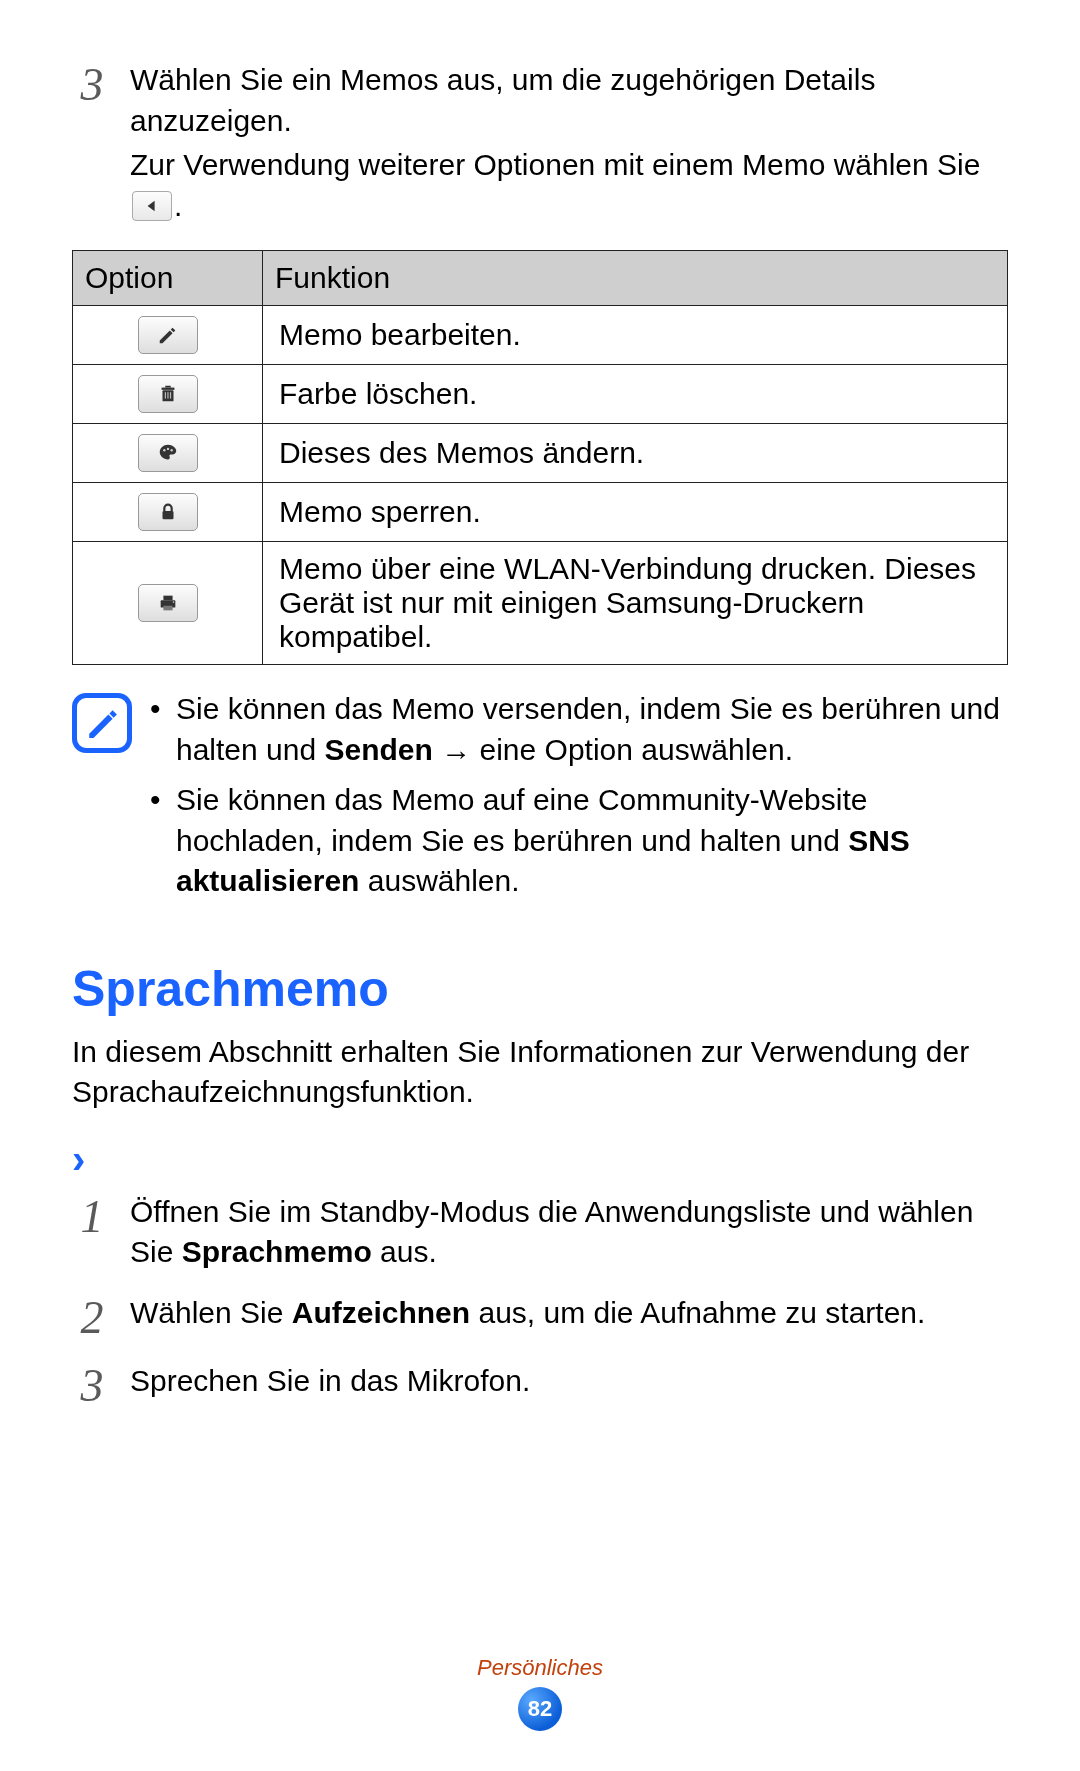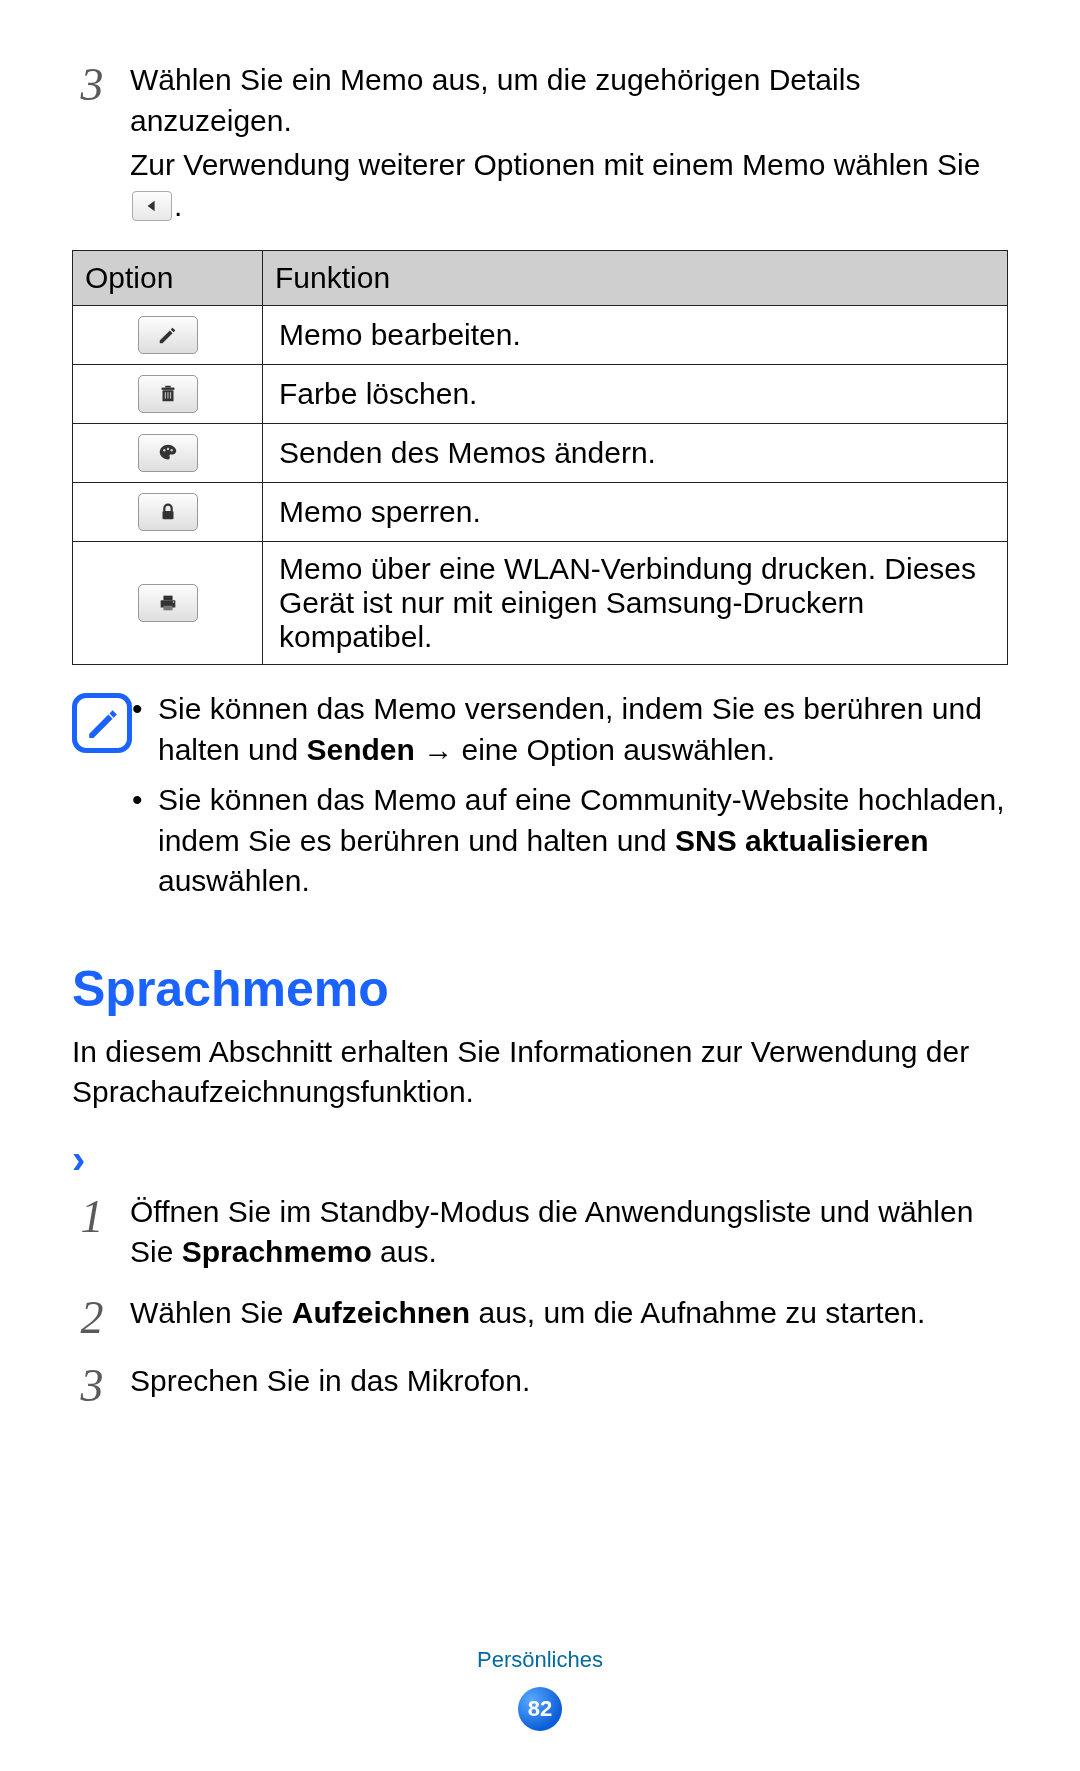--- a/index.html
+++ b/index.html
@@ -16,50 +16,50 @@
   .inline-btn svg { width: 14px; height: 14px; }
   
   table.opt { border-collapse: collapse; width: 100%; margin: 10px 0 24px 0; font-size: 30px; }
   table.opt th, table.opt td { border: 1px solid #222; padding: 10px 16px; vertical-align: middle; text-align: left; font-weight: normal; }
   table.opt th { background: #cfcfcf; padding-left: 12px; }
   table.opt td.icon-cell { text-align: center; width: 190px; }
   
   .mini-btn { display: inline-flex; align-items: center; justify-content: center; width: 60px; height: 38px; border: 1px solid #999; border-radius: 5px; background: linear-gradient(#fdfdfd,#dedede); }
   .mini-btn svg { width: 22px; height: 22px; }
   
-  .note-box { display: flex; align-items: flex-start; margin: 14px 0 40px 0; }
+  .note-box { display: flex; align-items: flex-start; gap: 18px; margin: 14px 0 40px 0; }
   .note-icon { flex: 0 0 60px; width: 60px; height: 60px; border: 5px solid #1a63ff; border-radius: 14px; display: flex; align-items: center; justify-content: center; margin-top: 4px; }
   .note-icon svg { width: 34px; height: 34px; }
   .note-body { flex: 1; font-size: 30px; line-height: 1.35; }
   .note-body ul { list-style: none; padding: 0; }
   .note-body li { position: relative; padding-left: 26px; margin-bottom: 10px; }
   .note-body li::before { content: "•"; position: absolute; left: 0; top: 0; font-size: 30px; }
   
   h1.section { color: #1a63ff; font-size: 50px; font-weight: 600; margin: 48px 0 14px 0; }
   p.intro { font-size: 30px; line-height: 1.35; margin-bottom: 24px; }
   
   h2.sub { font-size: 36px; font-weight: 700; margin: 14px 0 10px 0; display: flex; align-items: center; gap: 8px; }
   h2.sub .chev { color: #1a63ff; font-size: 40px; font-weight: 700; }
   
   b { font-weight: 700; }
   
   .footer { position: absolute; bottom: 40px; left: 0; width: 1080px; text-align: center; font-size: 22px; }
-  .footer .cat { color: #0369a1; margin-bottom: 14px; }
+  .footer .cat { font-style: italic; color: #c2410c; margin-bottom: 6px; }
   .footer .pn { display: inline-flex; align-items: center; justify-content: center; width: 44px; height: 44px; border-radius: 50%; background: radial-gradient(circle at 30% 30%, #5aa9ff, #0b5ed7 70%); color: #fff; font-style: normal; font-size: 22px; font-weight: 600; }
 </style>
 </head>
 <body>
 
 <div class="page">
 
   <div class="step-block">
     <div class="step-row">
       <div class="step-num">3</div>
       <div class="step-body">
-        <p>Wählen Sie ein Memo aus, um die zugehörigen Details anzuzeigen.</p>
+        <p>Wählen Sie ein Memos aus, um die zugehörigen Details anzuzeigen.</p>
         <p>
           <span>Zur Verwendung weiterer Optionen mit einem Memo wählen Sie </span><span class="inline-btn">
             <svg viewBox="0 0 16 16">
                 <polygon points="11,2 11,14 3,8" fill="#333"></polygon>
               </svg>
           </span><span>.</span>
         </p>
       </div>
     </div>
   </div>
@@ -100,21 +100,21 @@
       <td class="icon-cell">
         <span class="mini-btn">
           <svg viewBox="0 0 24 24">
                 <path d="M12 3c-5 0-9 3.6-9 8 0 4.4 4 8 9 8 1.4 0 2-1 2-2 0-.8-.5-1.3-.5-2 0-.9.7-1.5 1.6-1.5H17c2.2 0 4-1.8 4-4C21 6.6 17 3 12 3z" fill="#333"></path>
                 <circle cx="8" cy="9" r="1.3" fill="#ccc"></circle>
                 <circle cx="12" cy="7.5" r="1.3" fill="#ccc"></circle>
                 <circle cx="16" cy="9" r="1.3" fill="#ccc"></circle>
               </svg>
         </span>
       </td>
-      <td>Senden des Memos ändern.</td>
+      <td>Dieses des Memos ändern.</td>
     </tr>
     <tr>
       <td class="icon-cell">
         <span class="mini-btn">
           <svg viewBox="0 0 24 24">
                 <rect x="6" y="11" width="12" height="9" rx="1.5" fill="#333"></rect>
                 <path d="M8 11V8a4 4 0 0 1 8 0v3" fill="none" stroke="#333" stroke-width="2.4"></path>
               </svg>
         </span>
       </td>

